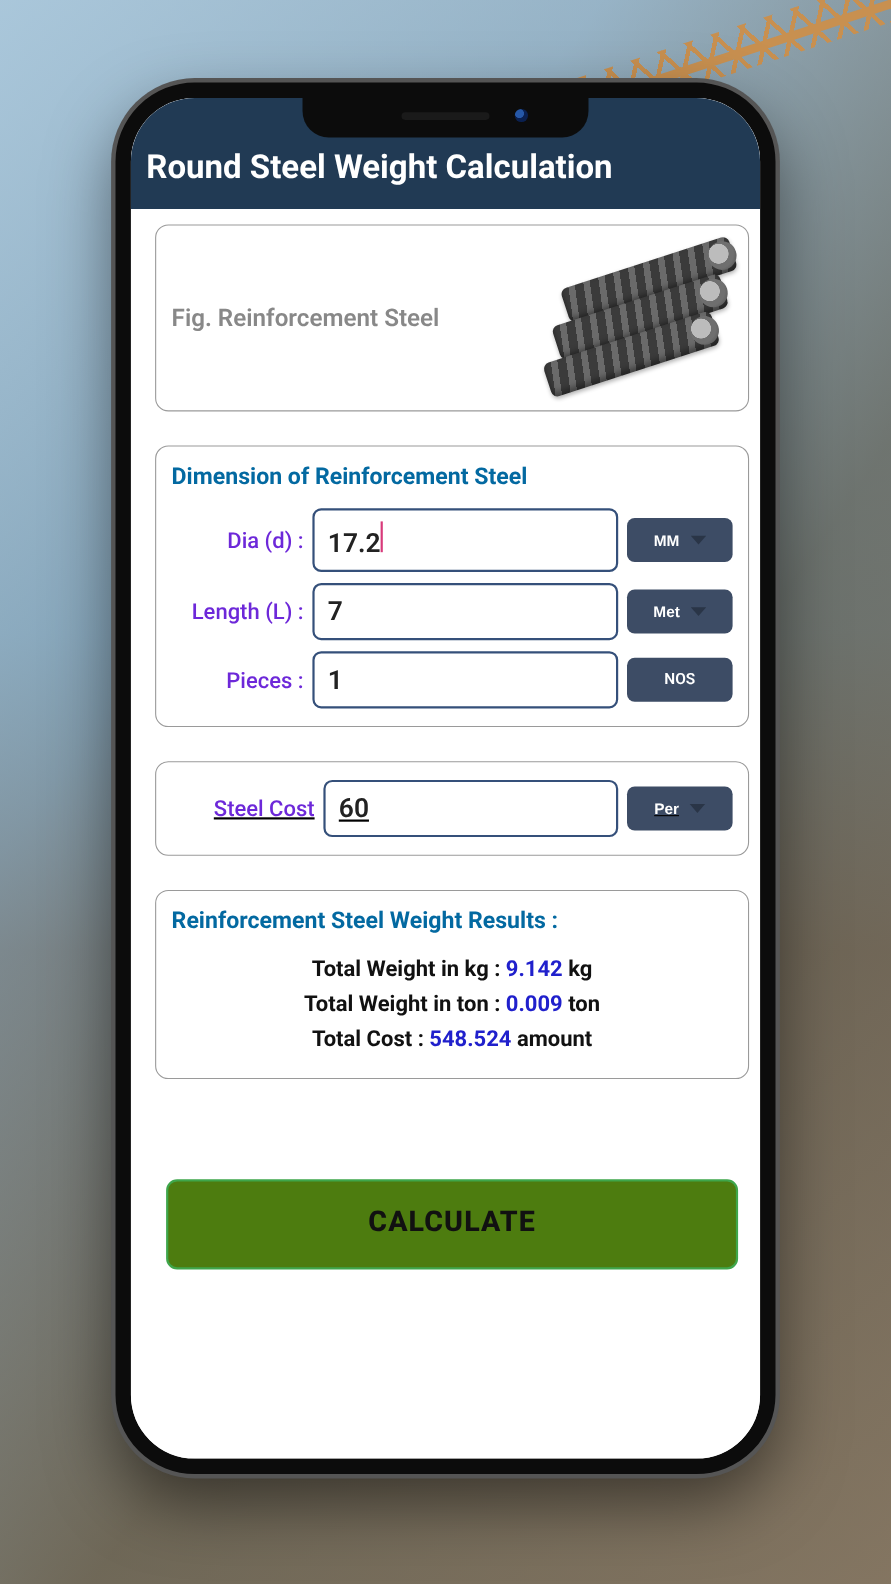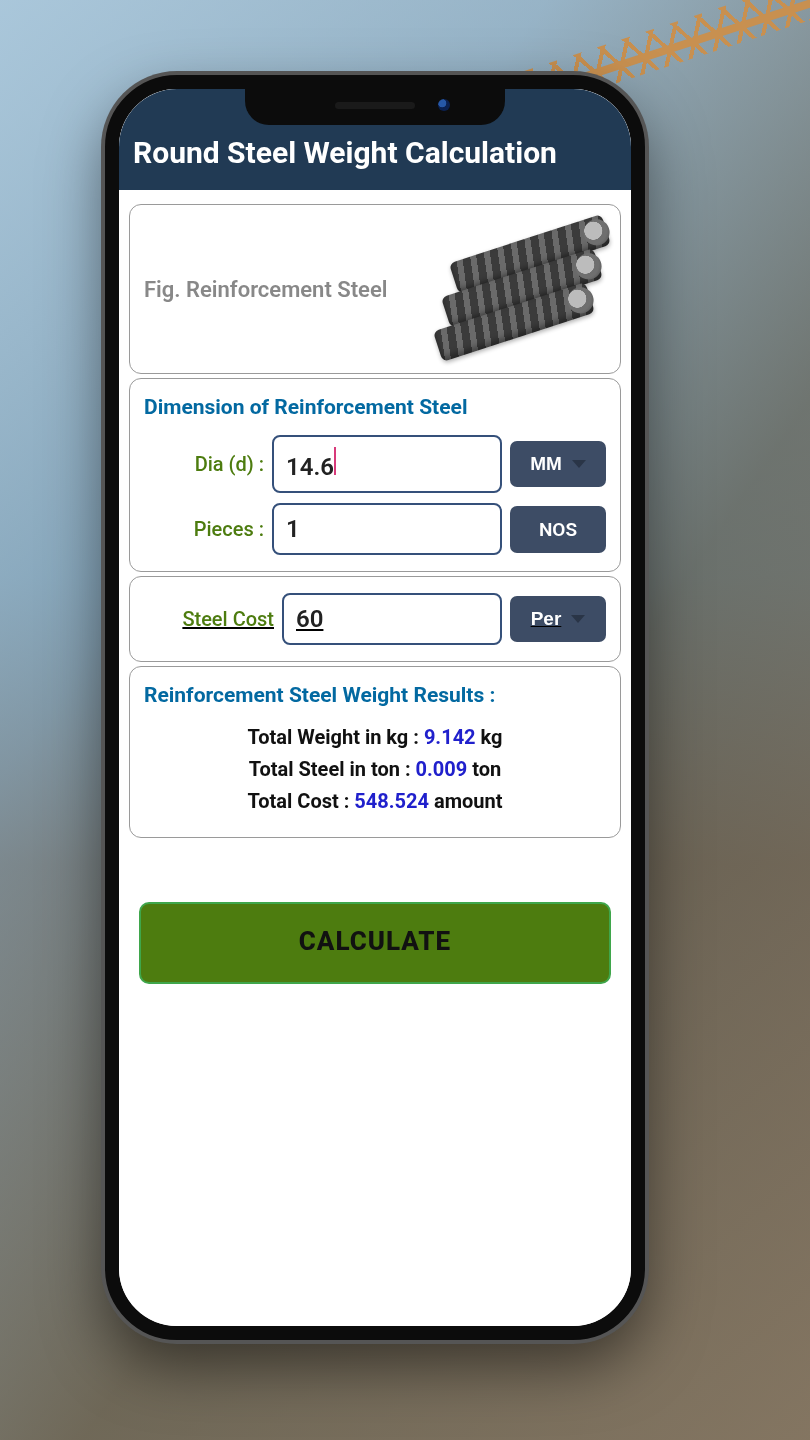--- a/index.html
+++ b/index.html
@@ -34,21 +34,21 @@
     content: "";
     position: absolute; top: 30px; left: 40px; right: 0; height: 40px;
     background: repeating-linear-gradient(60deg, transparent 0 18px, #c89050 18px 22px),
                 repeating-linear-gradient(-60deg, transparent 0 18px, #c89050 18px 22px);
   }
 
   
   .phone {
     position: absolute;
     left: 105px; top: 75px;
-    width: 540px; height: 1265px;
+    width: 600px; height: 1265px;
     background: #f0f0f0;
     border: 14px solid #0c0c0c;
     border-radius: 72px;
     box-shadow: 0 0 0 4px #555, 0 25px 60px rgba(0,0,0,0.5);
     overflow: hidden;
   }
   .notch {
     position: absolute;
     top: -2px; left: 50%; transform: translateX(-50%);
     width: 260px; height: 38px;
@@ -78,24 +78,24 @@
   .app-header {
     background: #213a54;
     color: #fff;
     padding: 46px 14px 20px 14px;
     font-size: 30px;
     font-weight: 700;
   }
 
   .content {
     flex: 1;
-    padding: 14px 10px 0 10px;
+    padding: 14px 10px 0 22px;
     display: flex;
     flex-direction: column;
-    gap: 4px;
+    gap: 31px;
     overflow: hidden;
   }
 
   .card {
     border: 1.5px solid #9a9a9a;
     border-radius: 12px;
     background: #fff;
     padding: 16px 14px;
   }
 
@@ -139,21 +139,21 @@
     display: flex;
     align-items: center;
     gap: 8px;
     margin-bottom: 10px;
   }
   .row:last-child { margin-bottom: 0; }
   .lbl {
     width: 120px;
     text-align: right;
     font-size: 20px;
-    color: #4d7c0f;
+    color: #6d28d9;
     font-weight: 500;
   }
   .inp {
     flex: 1;
     border: 2px solid #35507a;
     border-radius: 8px;
     padding: 10px 12px;
     font-size: 24px;
     font-weight: 600;
     color: #222;
@@ -165,21 +165,21 @@
     display:inline-block;
     border-right: 2.5px solid #d83a7a;
     padding-right:0px;
     height: 28px;
   }
   .unit-btn, .unit-badge {
     background: #3d4c65;
     color: #fff;
     border: none;
     border-radius: 7px;
-    font-size: 19px;
+    font-size: 14px;
     font-weight: 600;
     padding: 12px 10px;
     width: 96px;
     display: flex;
     align-items: center;
     justify-content: center;
     gap: 10px;
   }
   .unit-btn .chev {
     width: 0; height: 0;
@@ -241,27 +241,35 @@
           <div class="bar b2"></div>
           <div class="bar b3"></div>
         </div>
       </div>
 
       <div class="card">
         <div class="section-title">Dimension of Reinforcement Steel</div>
 
         <div class="row">
           <div class="lbl">Dia (d) :</div>
-          <div class="inp"><span>14.6</span><span class="cursor-line"></span></div>
+          <div class="inp"><span>17.2</span><span class="cursor-line"></span></div>
           <button class="unit-btn">
             <span>MM</span>
             <span class="chev"></span>
           </button>
         </div>
 
+        <div class="row">
+          <div class="lbl">Length (L) :</div>
+          <div class="inp"><span>7</span></div>
+          <button class="unit-btn">
+            <span>Met</span>
+            <span class="chev"></span>
+          </button>
+        </div>
 
         <div class="row">
           <div class="lbl">Pieces :</div>
           <div class="inp"><span>1</span></div>
           <div class="unit-badge">
             <span>NOS</span>
           </div>
         </div>
       </div>
 
@@ -276,21 +284,21 @@
         </div>
       </div>
 
       <div class="card results-card">
         <div class="section-title">Reinforcement Steel Weight Results :</div>
 
         <div class="result-line">
           <span>Total Weight in kg : </span><span class="val">9.142</span><span> kg</span>
         </div>
         <div class="result-line">
-          <span>Total Steel in ton : </span><span class="val">0.009</span><span> ton</span>
+          <span>Total Weight in ton : </span><span class="val">0.009</span><span> ton</span>
         </div>
         <div class="result-line">
           <span>Total Cost : </span><span class="val">548.524</span><span> amount</span>
         </div>
       </div>
 
       <div class="calc-btn">
         <span>CALCULATE</span>
       </div>
 

